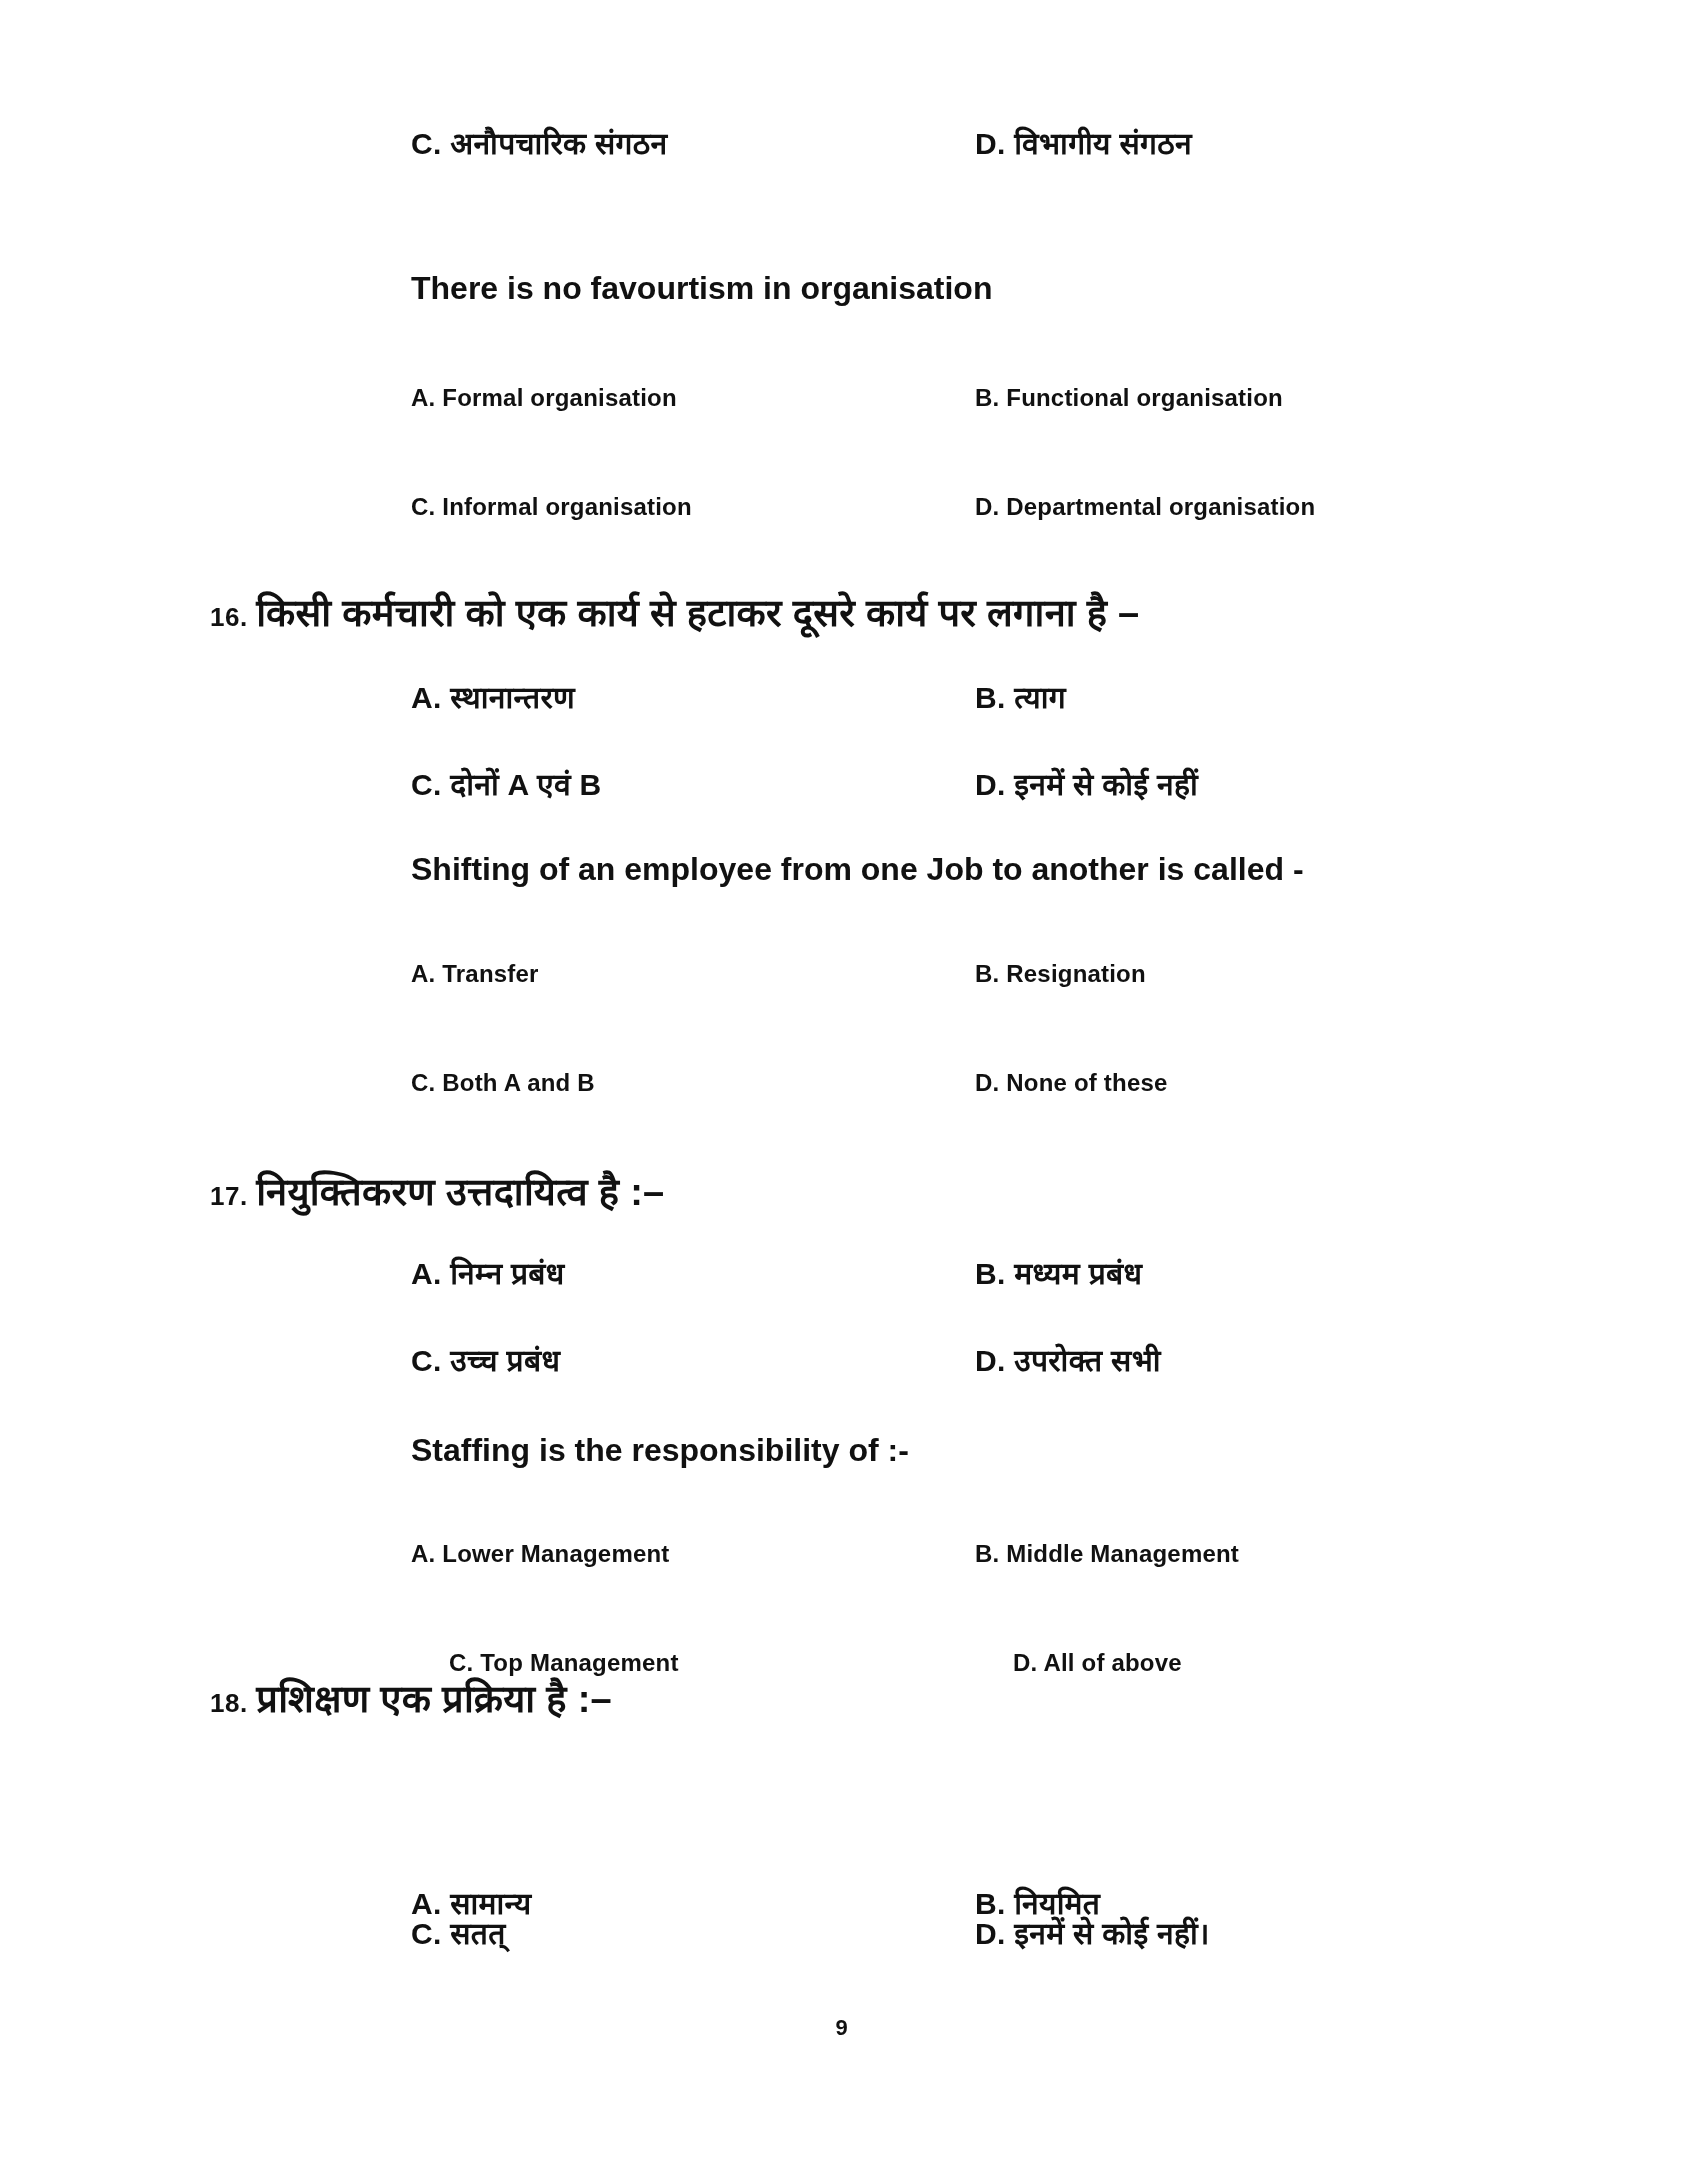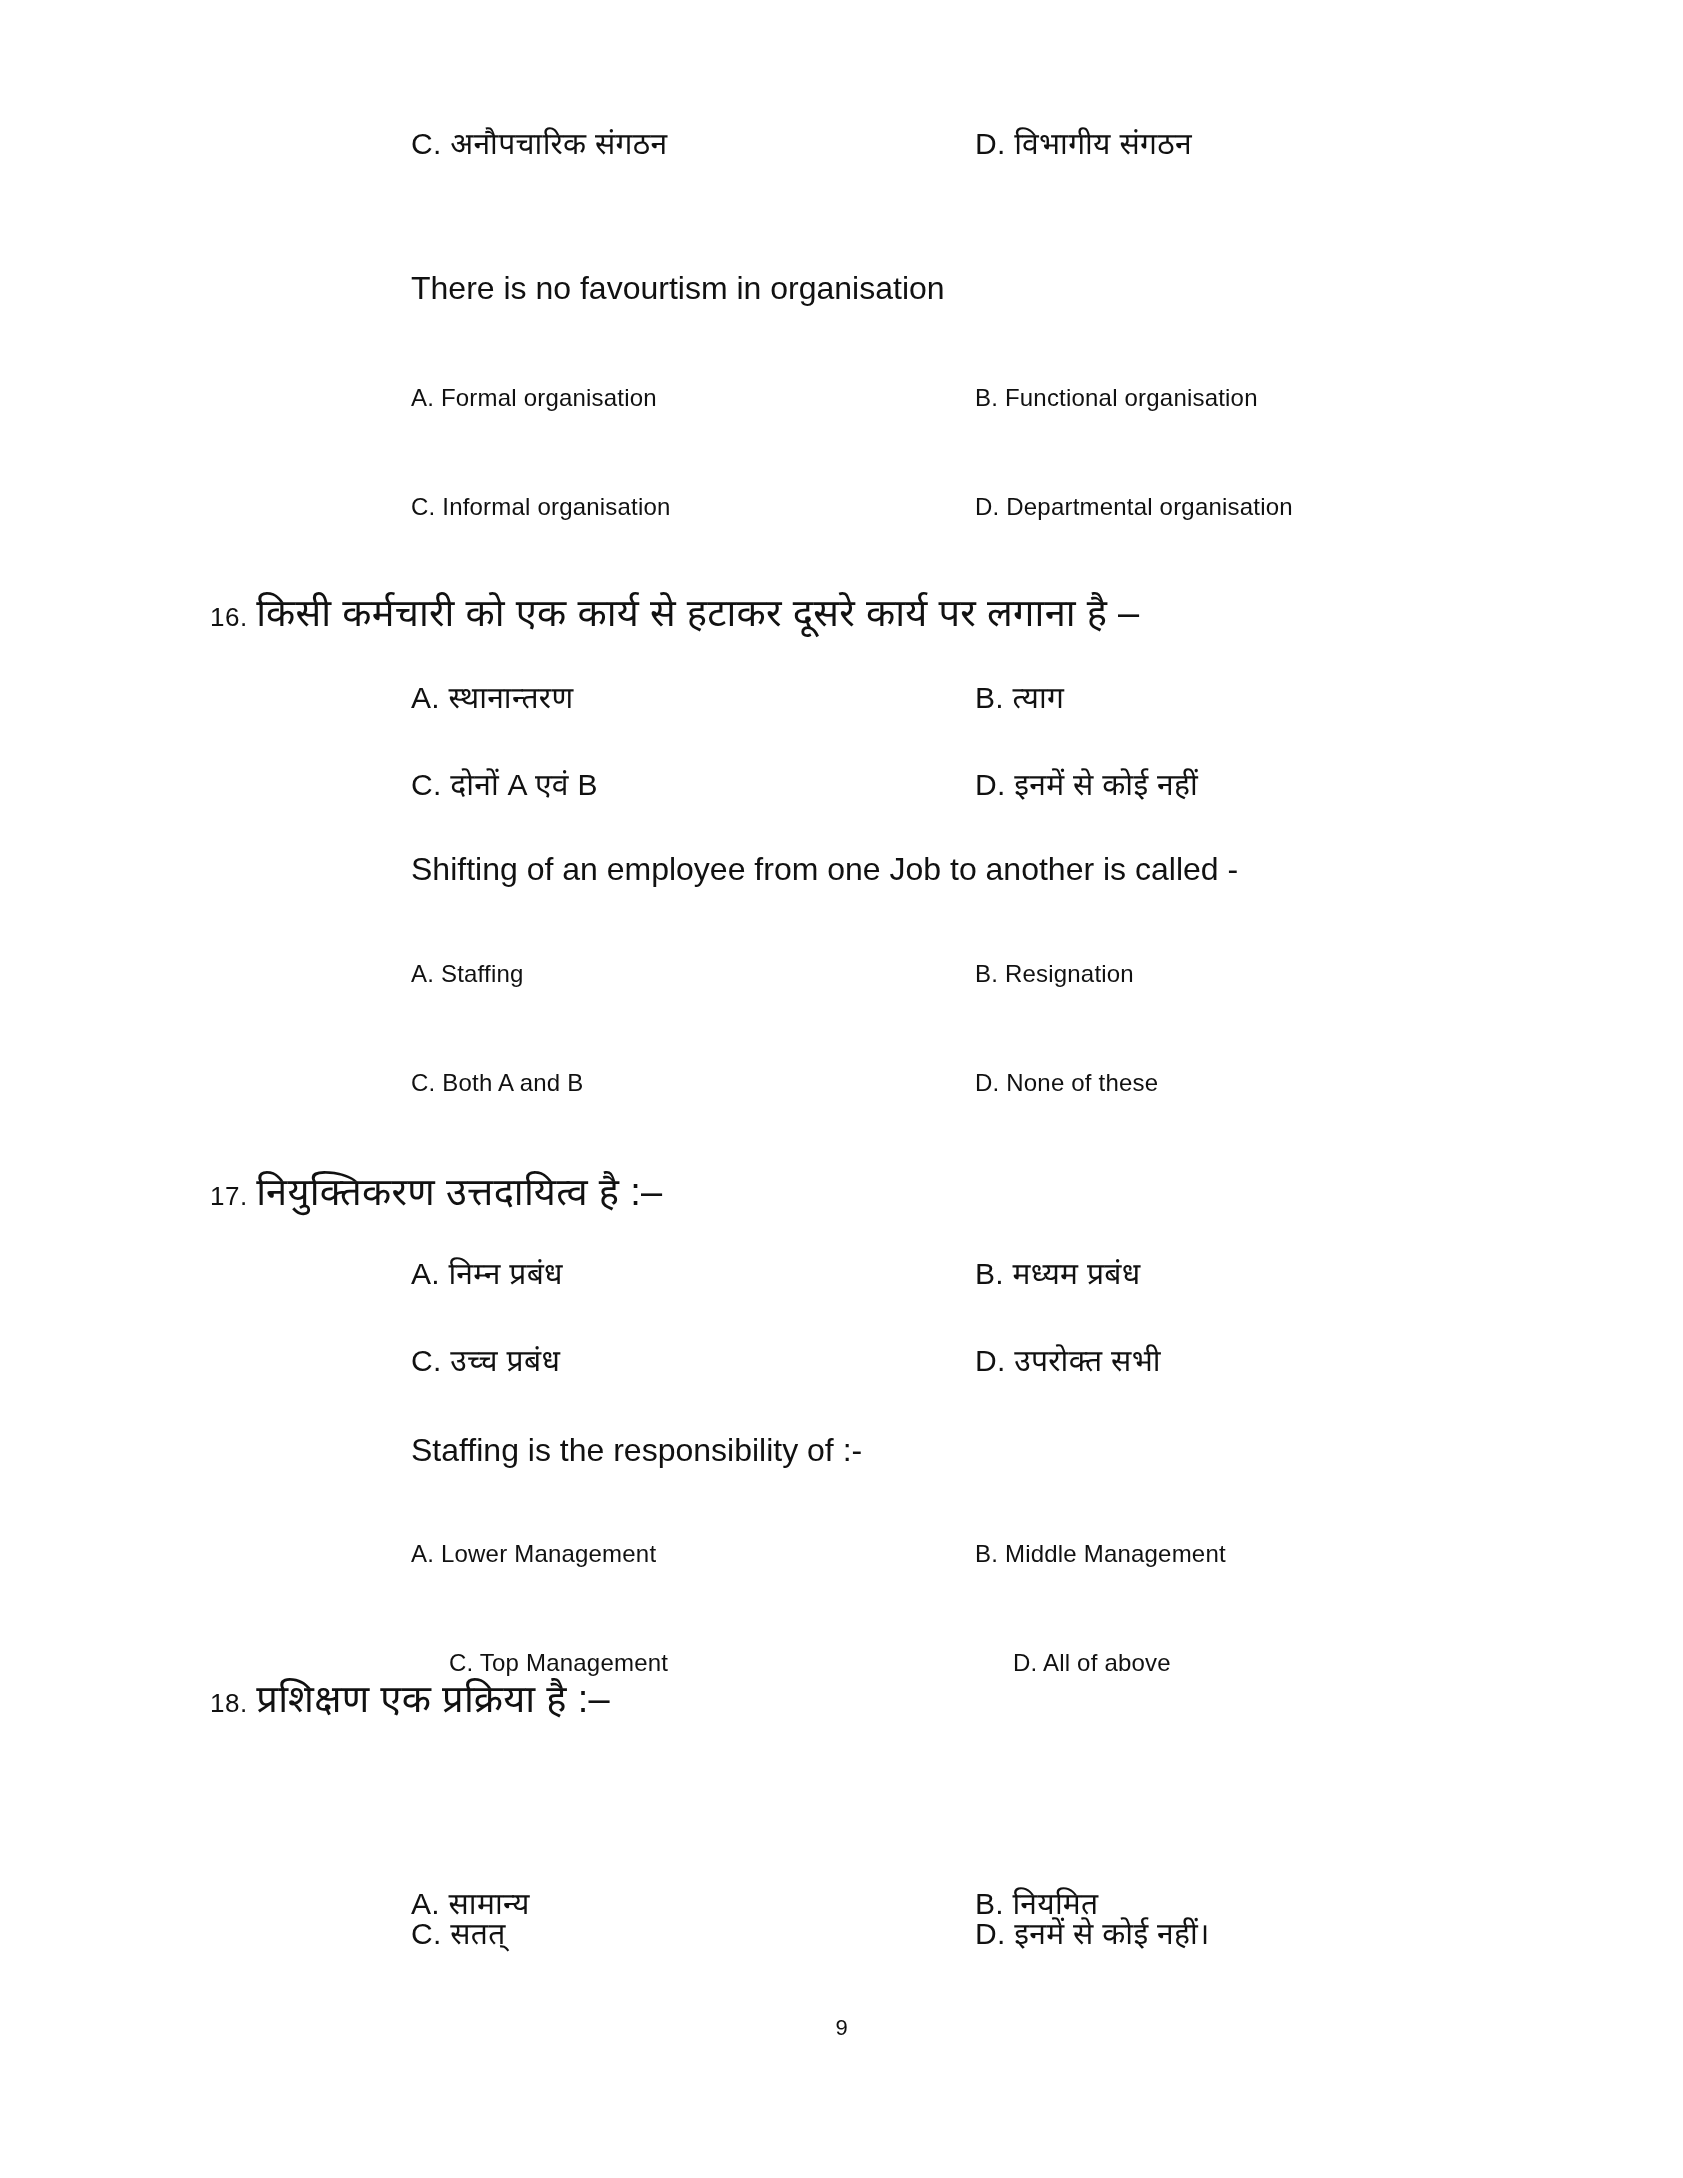--- a/index.html
+++ b/index.html
@@ -11,20 +11,21 @@
   .page {
     position: relative;
     width: 1683px;
     height: 2178px;
     background: #ffffff;
     margin: 0 auto;
     overflow: hidden;
     font-family: "Liberation Sans", "DejaVu Sans", sans-serif;
     color: #111111;
     box-sizing: border-box;
+    font-weight: bold;
   }
 
   .content {
     position: absolute;
     left: 0;
     top: 0;
     width: 1683px;
   }
 
   
@@ -178,21 +179,21 @@
     </div>
 
     <div class="row" style="top:853px;">
       <div class="qline-plain">Shifting of an employee from one Job to another is called -</div>
     </div>
 
     <div class="row" style="top:962px;">
       <div class="optrow" style="position:relative;height:50px;">
         <div class="opt opt-left opt-en">
           <span>A.</span>
-          <span>Staffing</span>
+          <span>Transfer</span>
         </div>
         <div class="opt opt-right opt-en">
           <span>B.</span>
           <span>Resignation</span>
         </div>
       </div>
     </div>
 
     <div class="row" style="top:1071px;">
       <div class="optrow" style="position:relative;height:50px;">

